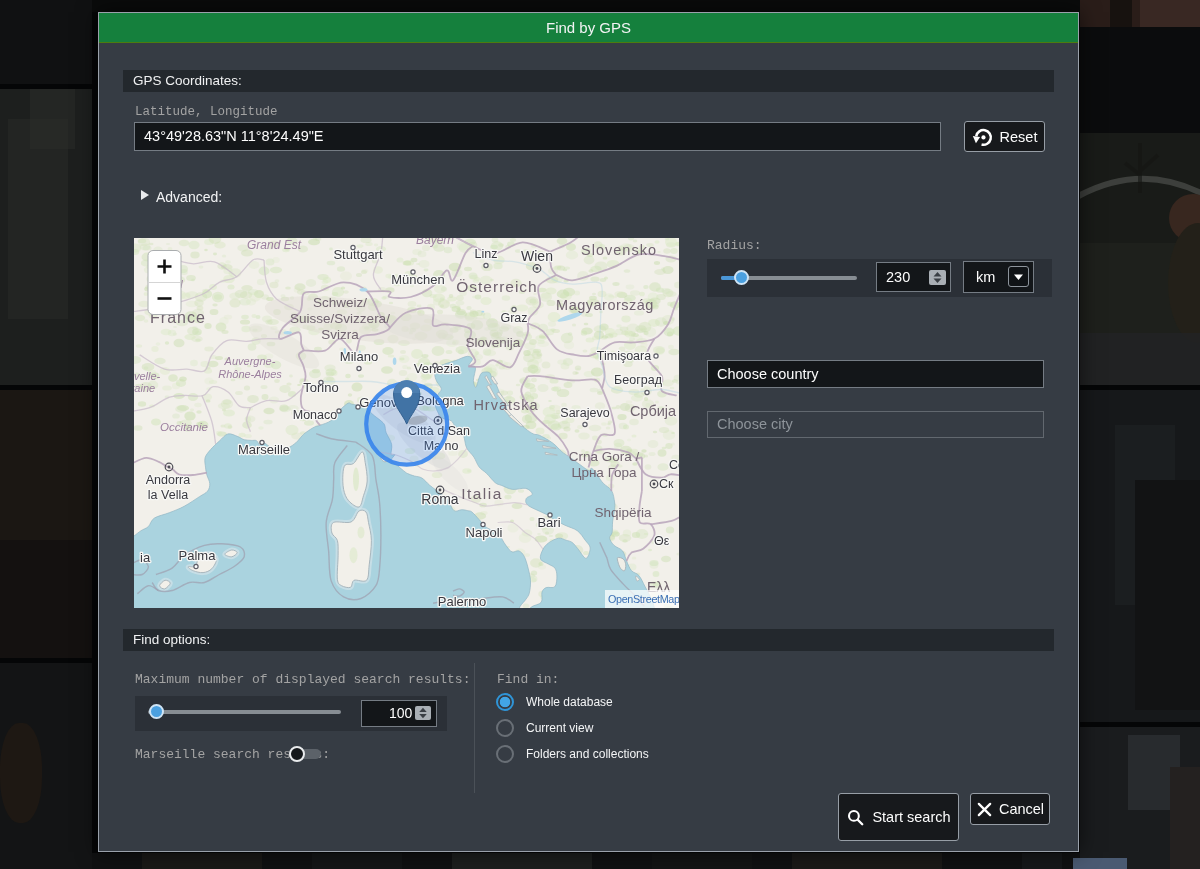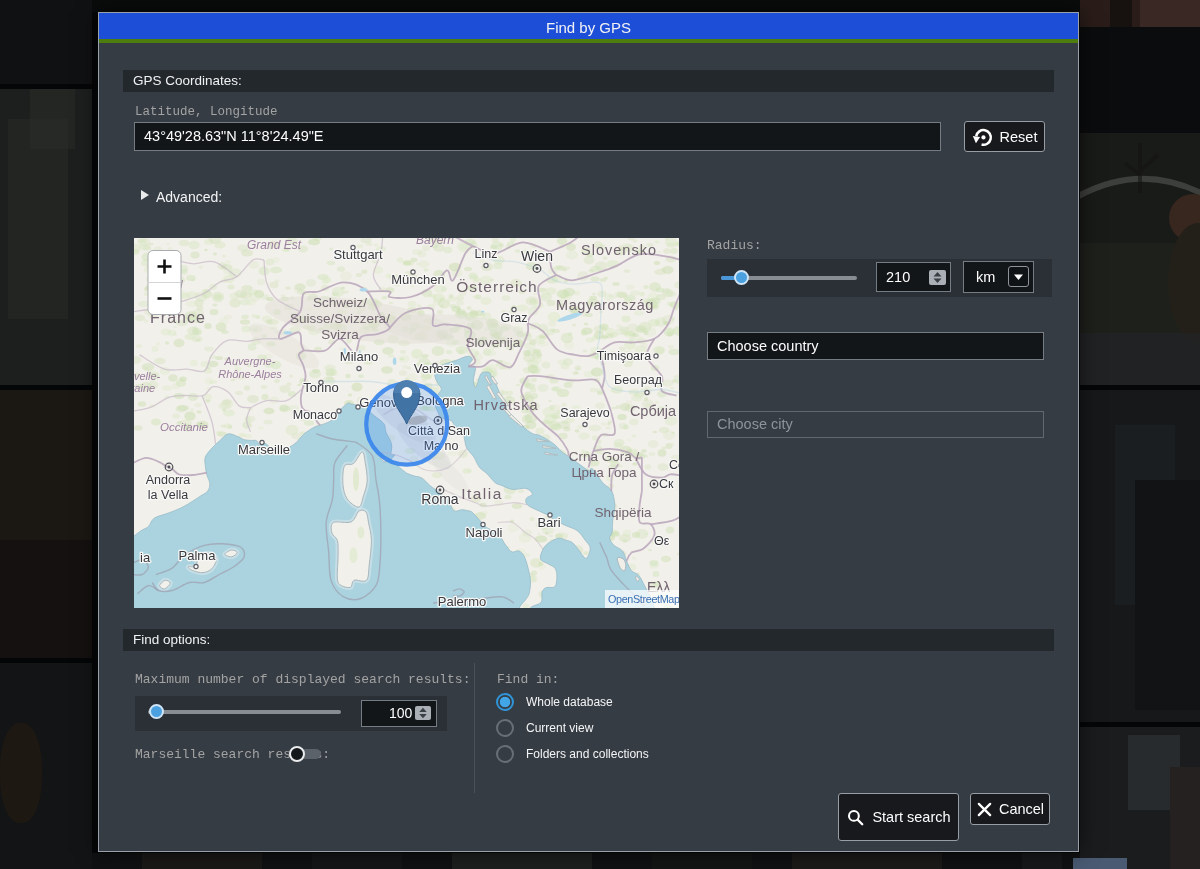--- a/index.html
+++ b/index.html
@@ -3,21 +3,21 @@
 <meta charset="utf-8">
 <style>
   * { margin:0; padding:0; box-sizing:border-box; }
   html,body { width:1200px; height:869px; overflow:hidden; background:#050607; -webkit-font-smoothing:antialiased;
     font-family:"Liberation Sans", sans-serif; }
   .abs { position:absolute; }
   #bg { position:absolute; left:0; top:0; width:1200px; height:869px; }
   #dialog { position:absolute; left:98px; top:12px; width:981px; height:840px;
     background:#363c44; border:1px solid #9aa1ab; opacity:0.999; box-shadow:0 0 20px rgba(0,0,0,0.6); }
   #titlebar { position:absolute; left:0; top:0; width:100%; height:30px;
-    border-bottom:4px solid #4d7c0f; background:#1d4ed8; }
+    border-bottom:1px solid #4d7c0f; background:#15803d; }
   #titlebar span { display:block; text-align:center; line-height:29px; color:#f2f3f4; font-size:15px; }
   .secthdr { position:absolute; left:24px; width:931px; height:22px; background:#23282d;
     color:#f0f1f2; font-size:13.5px; line-height:22px; padding-left:10px; }
   .lbl { color:#a3a3a3; font-size:13px; position:absolute;font-family:Liberation Mono, monospace; }
   .input { position:absolute; background:#131619; border:1px solid #757c84; color:#fdfdfd;
     font-size:14.5px; }
   .panel { position:absolute; background:#2b3037; }
   .btn { position:absolute; background:#17191c; border:1.5px solid #979ea6; border-radius:3px;
     color:#fdfdfd; font-size:14.5px; display:flex; align-items:center; justify-content:center; }
 </style>
@@ -1526,36 +1526,36 @@
       </svg>
   </div>
 
   <div class="lbl" style="left:608px; top:225px;">Radius:</div>
   <div class="panel" style="left:608px; top:246px; width:345px; height:38px;"></div>
 
   <div class="abs" style="left:622px; top:263px; width:136px; height:4px; background:#878d93; border-radius:2px;"></div>
   <div class="abs" style="left:622px; top:263px; width:22px; height:4px; background:#4a97d8; border-radius:2px;"></div>
   <div class="abs" style="left:635px; top:257px; width:15px; height:15px; border-radius:50%; background:#4ba0e0; border:2px solid #cfe4f5;"></div>
 
-  <div class="input" style="left:777px; top:249px; width:75px; height:30px; line-height:28px; padding-left:9px;">210</div>
+  <div class="input" style="left:777px; top:249px; width:75px; height:30px; line-height:28px; padding-left:9px;">230</div>
   <div class="abs spinner" style="left:830px; top:257px; width:17px; height:15px; background:#a9afb5; border-radius:2px;">
     <svg width="17" height="15" viewBox="0 0 17 15">
         <path d="M8.5 2 L12.5 6.5 h-8 Z" fill="#3a3f45"></path>
         <path d="M8.5 13 L4.5 8.5 h8 Z" fill="#3a3f45"></path>
       </svg>
   </div>
 
   <div class="input" style="left:864px; top:248px; width:71px; height:32px; line-height:30px; padding-left:12px;">km</div>
   <div class="abs" style="left:909px; top:253px; width:21px; height:21px; background:#101316; border:1px solid #8d949c; border-radius:3px;">
     <svg width="19" height="19" viewBox="0 0 19 19">
         <path d="M5 7.5 h9 L9.5 13 Z" fill="#ffffff"></path>
       </svg>
   </div>
 
-  <div class="input" style="left:608px; top:319px; width:337px; height:28px; line-height:26px; padding-left:9px;">Choose country</div>
+  <div class="input" style="left:608px; top:347px; width:337px; height:28px; line-height:26px; padding-left:9px;">Choose country</div>
   <div class="abs" style="left:608px; top:398px; width:337px; height:27px; line-height:25px; padding-left:9px; border:1px solid #62686f; color:#8e949a; font-size:14.5px;">Choose city</div>
 
   <div class="secthdr" style="top:616px;">Find options:</div>
 
   <div class="abs" style="left:375px; top:650px; width:1px; height:130px; background:#4b5158;"></div>
 
   <div class="lbl" style="left:36px; top:659px;">Maximum number of displayed search results:</div>
   <div class="panel" style="left:36px; top:683px; width:312px; height:35px;"></div>
   <div class="abs" style="left:49px; top:697px; width:193px; height:4px; background:#878d93; border-radius:2px;"></div>
   <div class="abs" style="left:50px; top:691px; width:15px; height:15px; border-radius:50%; background:#4ba0e0; border:2px solid #cfe4f5;"></div>

